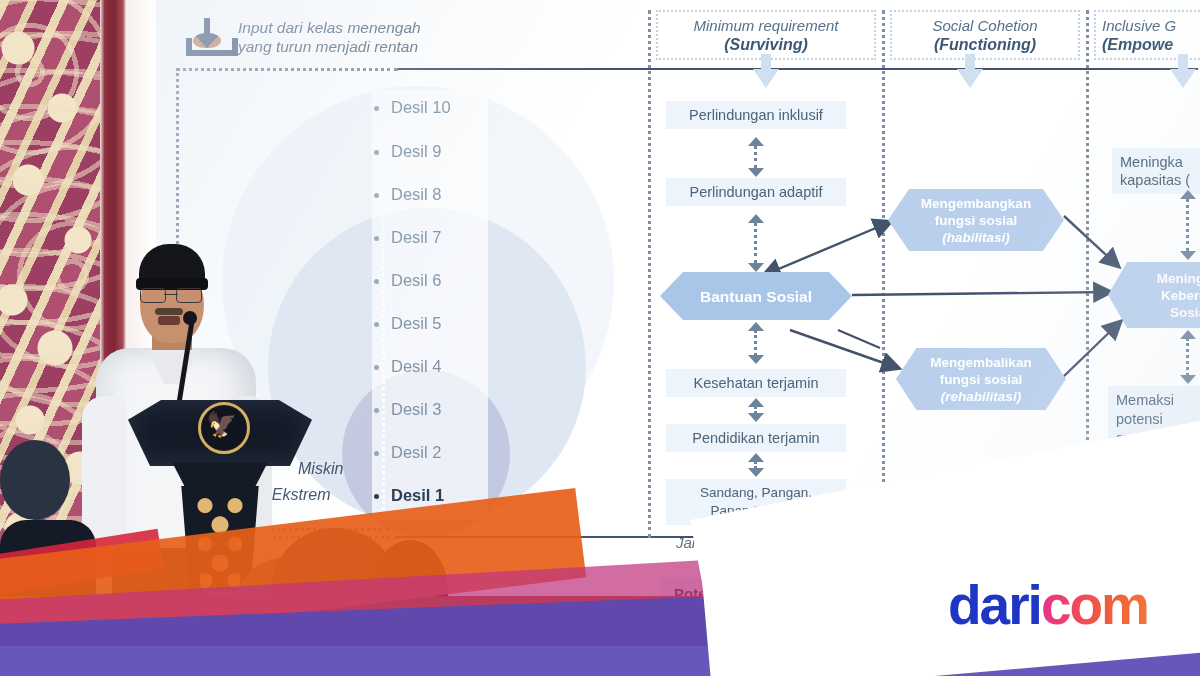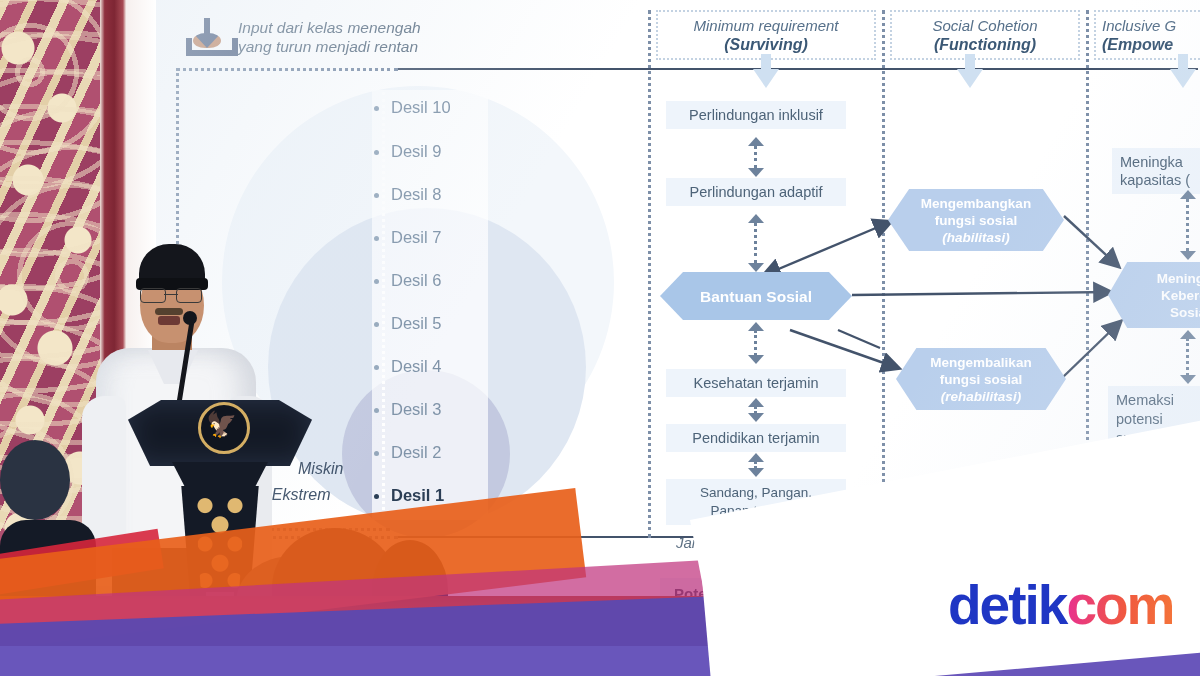--- a/index.html
+++ b/index.html
@@ -444,16 +444,16 @@
   <div class="desk"></div>
   <div class="band b-red"></div>
   <div class="band b-orange"></div>
   <div class="band b-magenta"></div>
   <div class="band b-purple"></div>
   <div class="band b-purple2"></div>
 
   <div class="swoosh"></div>
   <div class="swoosh2"></div>
   <div class="logo">
-    <span class="d">detik</span><span class="c">com</span>
+    <span class="d">dari</span><span class="c">com</span>
   </div>
 
 </div>
 
 </body></html>

